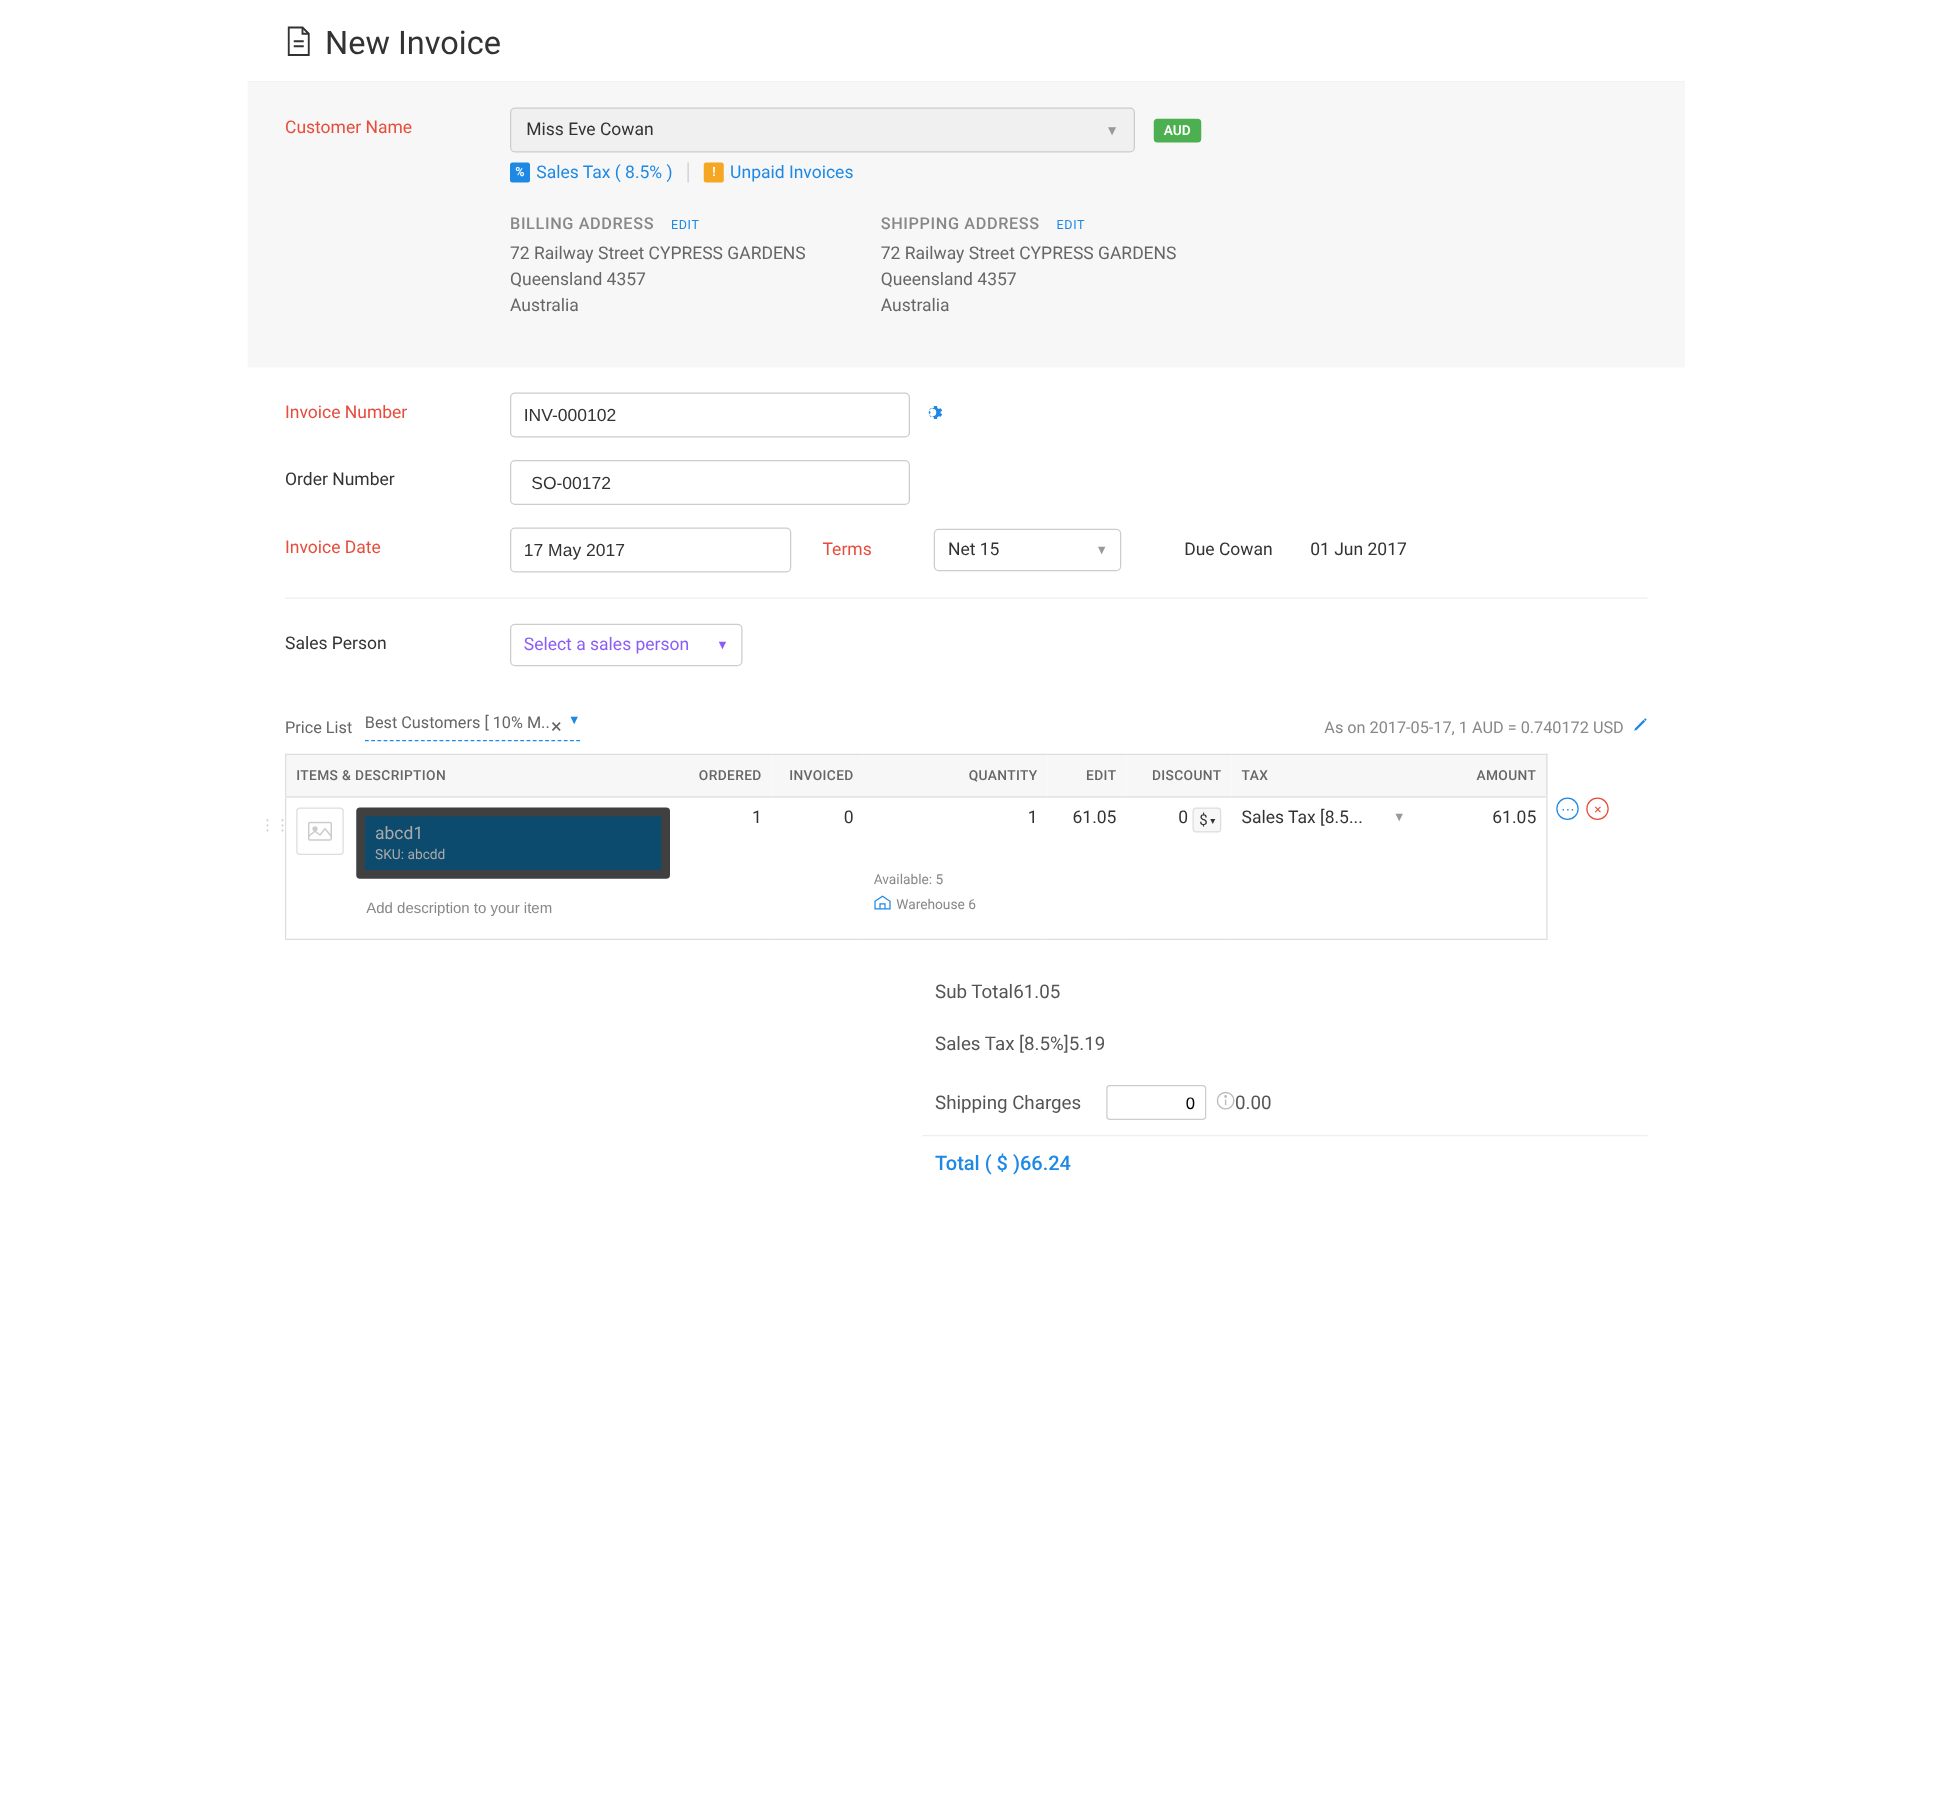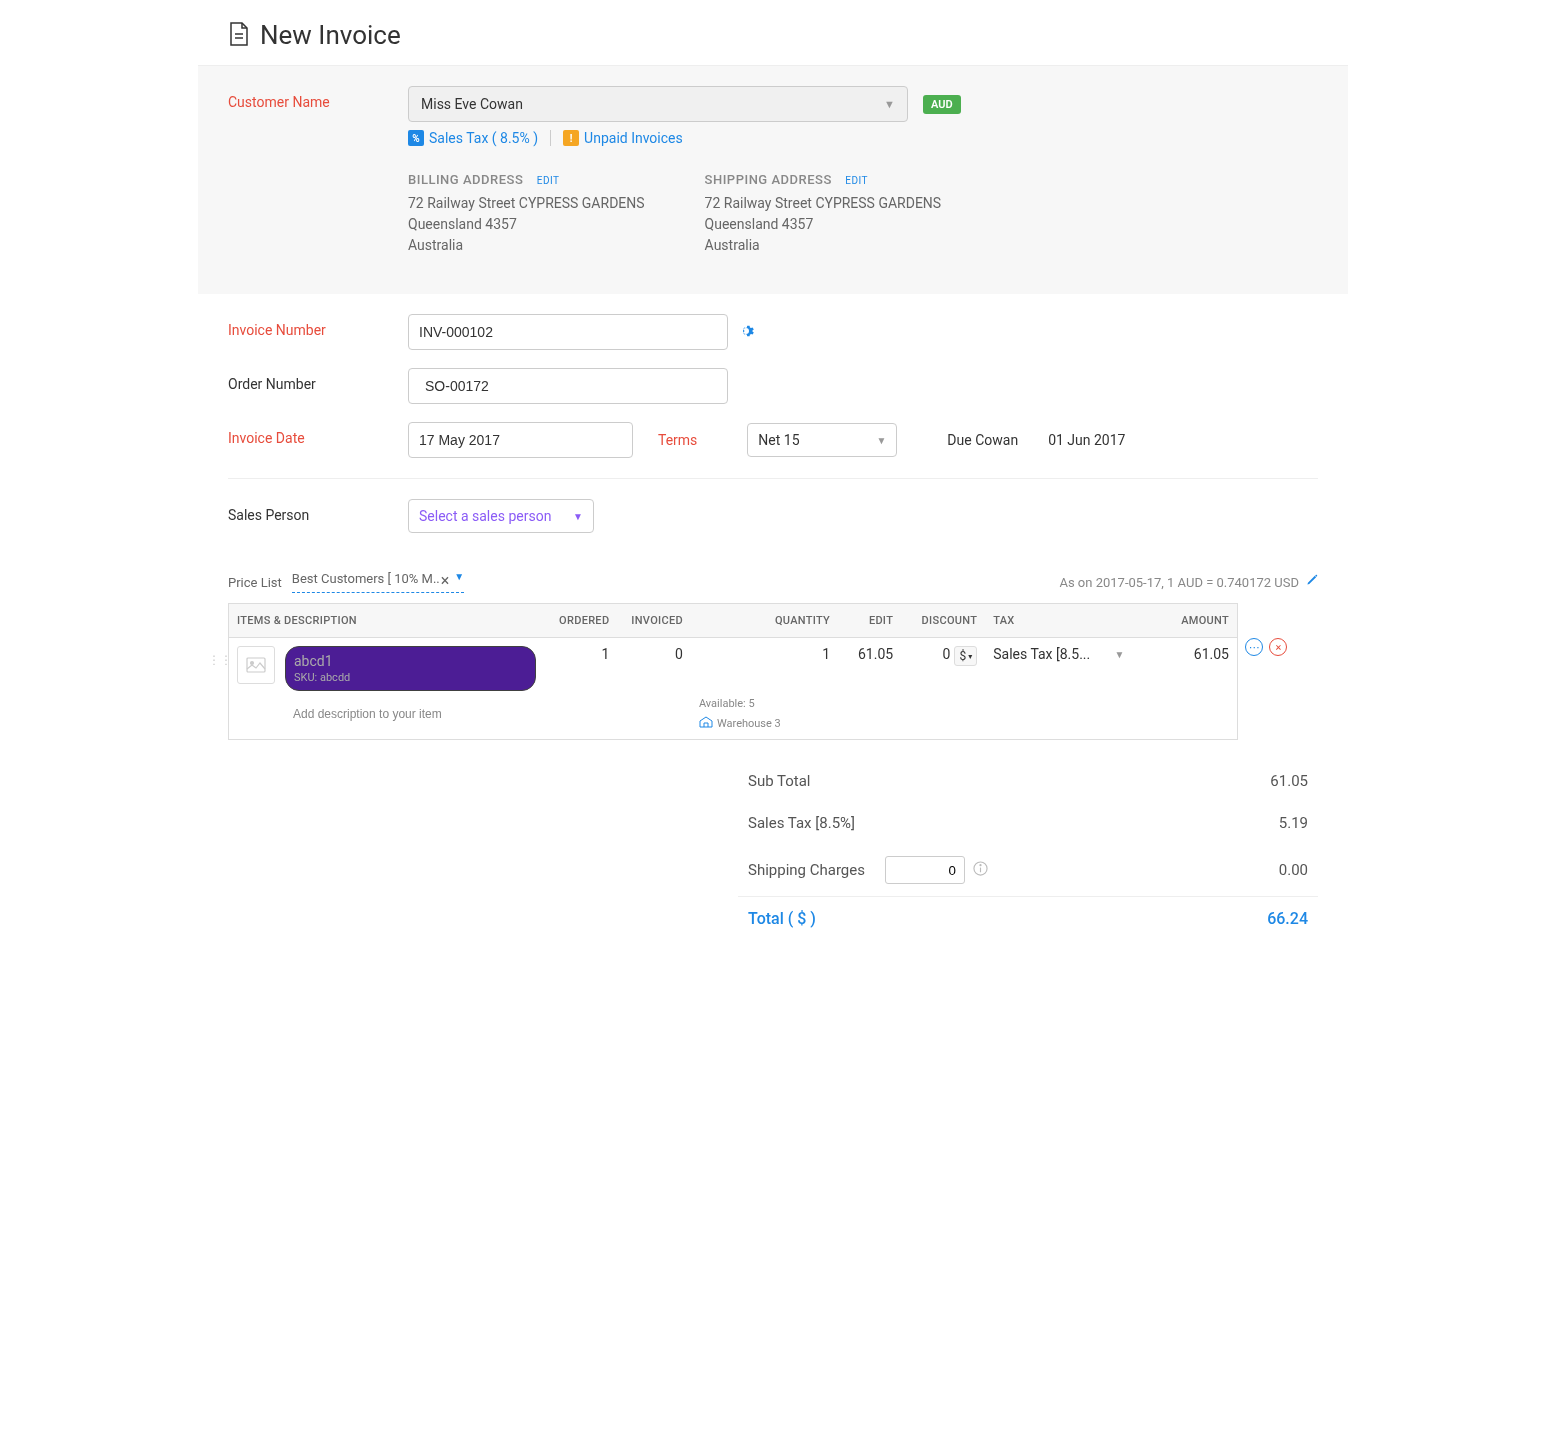--- a/index.html
+++ b/index.html
@@ -39,41 +39,41 @@
 .pricelist-name { border-bottom: 1px dashed #1e88e5; padding-bottom: 2px; cursor: pointer; display: flex; align-items: flex-start; gap: 5px; }
 .pricelist-clear { color: #666; cursor: pointer; font-size: 16px; margin-left: -4px; }
 .exchange-rate { color: #888; font-size: 13px; display: flex; align-items: center; gap: 6px; }
 .edit-pencil { color: #1e88e5; cursor: pointer; }
 .items-table { width: 1010px; border-collapse: collapse; margin: 0 30px; border: 1px solid #ddd; }
 .items-table th { background: #f7f7f7; font-size: 11px; font-weight: 500; color: #666; text-align: left; padding: 10px 8px; border-bottom: 1px solid #ddd; letter-spacing: 0.3px; }
 .items-table th.right, .items-table td.right { text-align: right; }
 .items-table td { padding: 8px; border-bottom: 1px solid #ddd; vertical-align: top; font-size: 14px; }
 .item-cell { display: flex; gap: 10px; }
 .item-thumb { width: 38px; height: 38px; border: 1px solid #ddd; border-radius: 3px; display: flex; align-items: center; justify-content: center; color: #ccc; flex-shrink: 0; }
-.item-name-box { flex: 1; border: 1px solid #404040; border-radius: 14px; background: #4c1d95; padding: 6px 8px; }
+.item-name-box { flex: 1; border: 7px solid #404040; border-radius: 3px; background: #0c4a6e; padding: 6px 8px; }
 .item-name { color: #aaa; font-size: 14px; }
 .item-sku { color: #aaa; font-size: 11px; margin-top: 2px; }
 .item-desc-input { width: 100%; border: none; background: transparent; padding: 10px 8px; font-size: 12px; color: #4c1d95; margin-top: 6px; }
 .item-desc-input::placeholder { color: #888; }
 .qty-cell { text-align: right; }
 .qty-avail { font-size: 11px; color: #888; margin-top: 35px; }
 .warehouse { font-size: 11px; color: #888; margin-top: 6px; display: flex; align-items: center; gap: 4px; }
 .warehouse-icon { color: #1e88e5; }
 .discount-cell { display: flex; align-items: flex-start; justify-content: flex-end; gap: 4px; }
 .discount-type { border: 1px solid #ddd; border-radius: 3px; padding: 2px 4px; font-size: 12px; cursor: pointer; display: inline-flex; align-items: center; gap: 2px; background: #f7f7f7; }
 .tax-select { width: 100%; border: none; background: transparent; display: flex; align-items: center; justify-content: space-between; cursor: pointer; font-size: 14px; }
 .tax-select .caret { color: #999; font-size: 10px; }
 .row-actions { display: flex; gap: 6px; margin-left: 8px; align-items: center; position: absolute; }
 .row-action { width: 18px; height: 18px; border: 1px solid; border-radius: 50%; display: flex; align-items: center; justify-content: center; font-size: 11px; cursor: pointer; }
 .row-action.more { border-color: #1e88e5; color: #1e88e5; }
 .row-action.del { border-color: #e74c3c; color: #e74c3c; }
 .drag-handle { color: #ccc; font-size: 12px; position: absolute; left: -20px; top: 14px; cursor: grab; }
 .items-row-wrap { position: relative; margin: 0 30px; }
 .totals { width: 580px; margin: 20px 30px 20px auto; }
-.total-row { display: flex; justify-content: space-between; align-items: center; padding: 12px 10px; font-size: 15px; color: #555; }
+.total-row { display: flex; align-items: center; padding: 12px 10px; font-size: 15px; color: #555; }
 .total-row.shipping input { width: 80px; height: 28px; border: 1px solid #ccc; border-radius: 3px; text-align: right; padding: 0 8px; margin-left: 20px; }
 .info-icon { color: #bbb; margin-left: 8px; cursor: pointer; }
 .total-row.grand { border-top: 1px solid #eee; font-size: 16px; font-weight: 500; }
 .total-row.grand .label, .total-row.grand .value { color: #1e88e5; }
 .row-flex { display: flex; align-items: center; }
 </style>
 </head>
 <body>
 
 <div class="page">
@@ -245,21 +245,21 @@
           <td class="right qty-cell">
             <div>1</div>
             <div class="qty-avail" style="text-align:left">Available: 5</div>
             <div class="warehouse" style="text-align:left">
               <span class="warehouse-icon">
                 <svg width="14" height="12" viewBox="0 0 14 12" fill="none" stroke="#1e88e5" stroke-width="1">
                     <path d="M1 5l6-4 6 4v6H1z"></path>
                     <path d="M5 11V7h4v4"></path>
                   </svg>
               </span>
-              <span>Warehouse 3</span>
+              <span>Warehouse 6</span>
             </div>
           </td>
           <td class="right">61.05</td>
           <td class="right">
             <div class="discount-cell">
               <span>0</span>
               <span class="discount-type">
                 <span>$</span>
                 <span style="font-size:8px">▾</span>
               </span>

